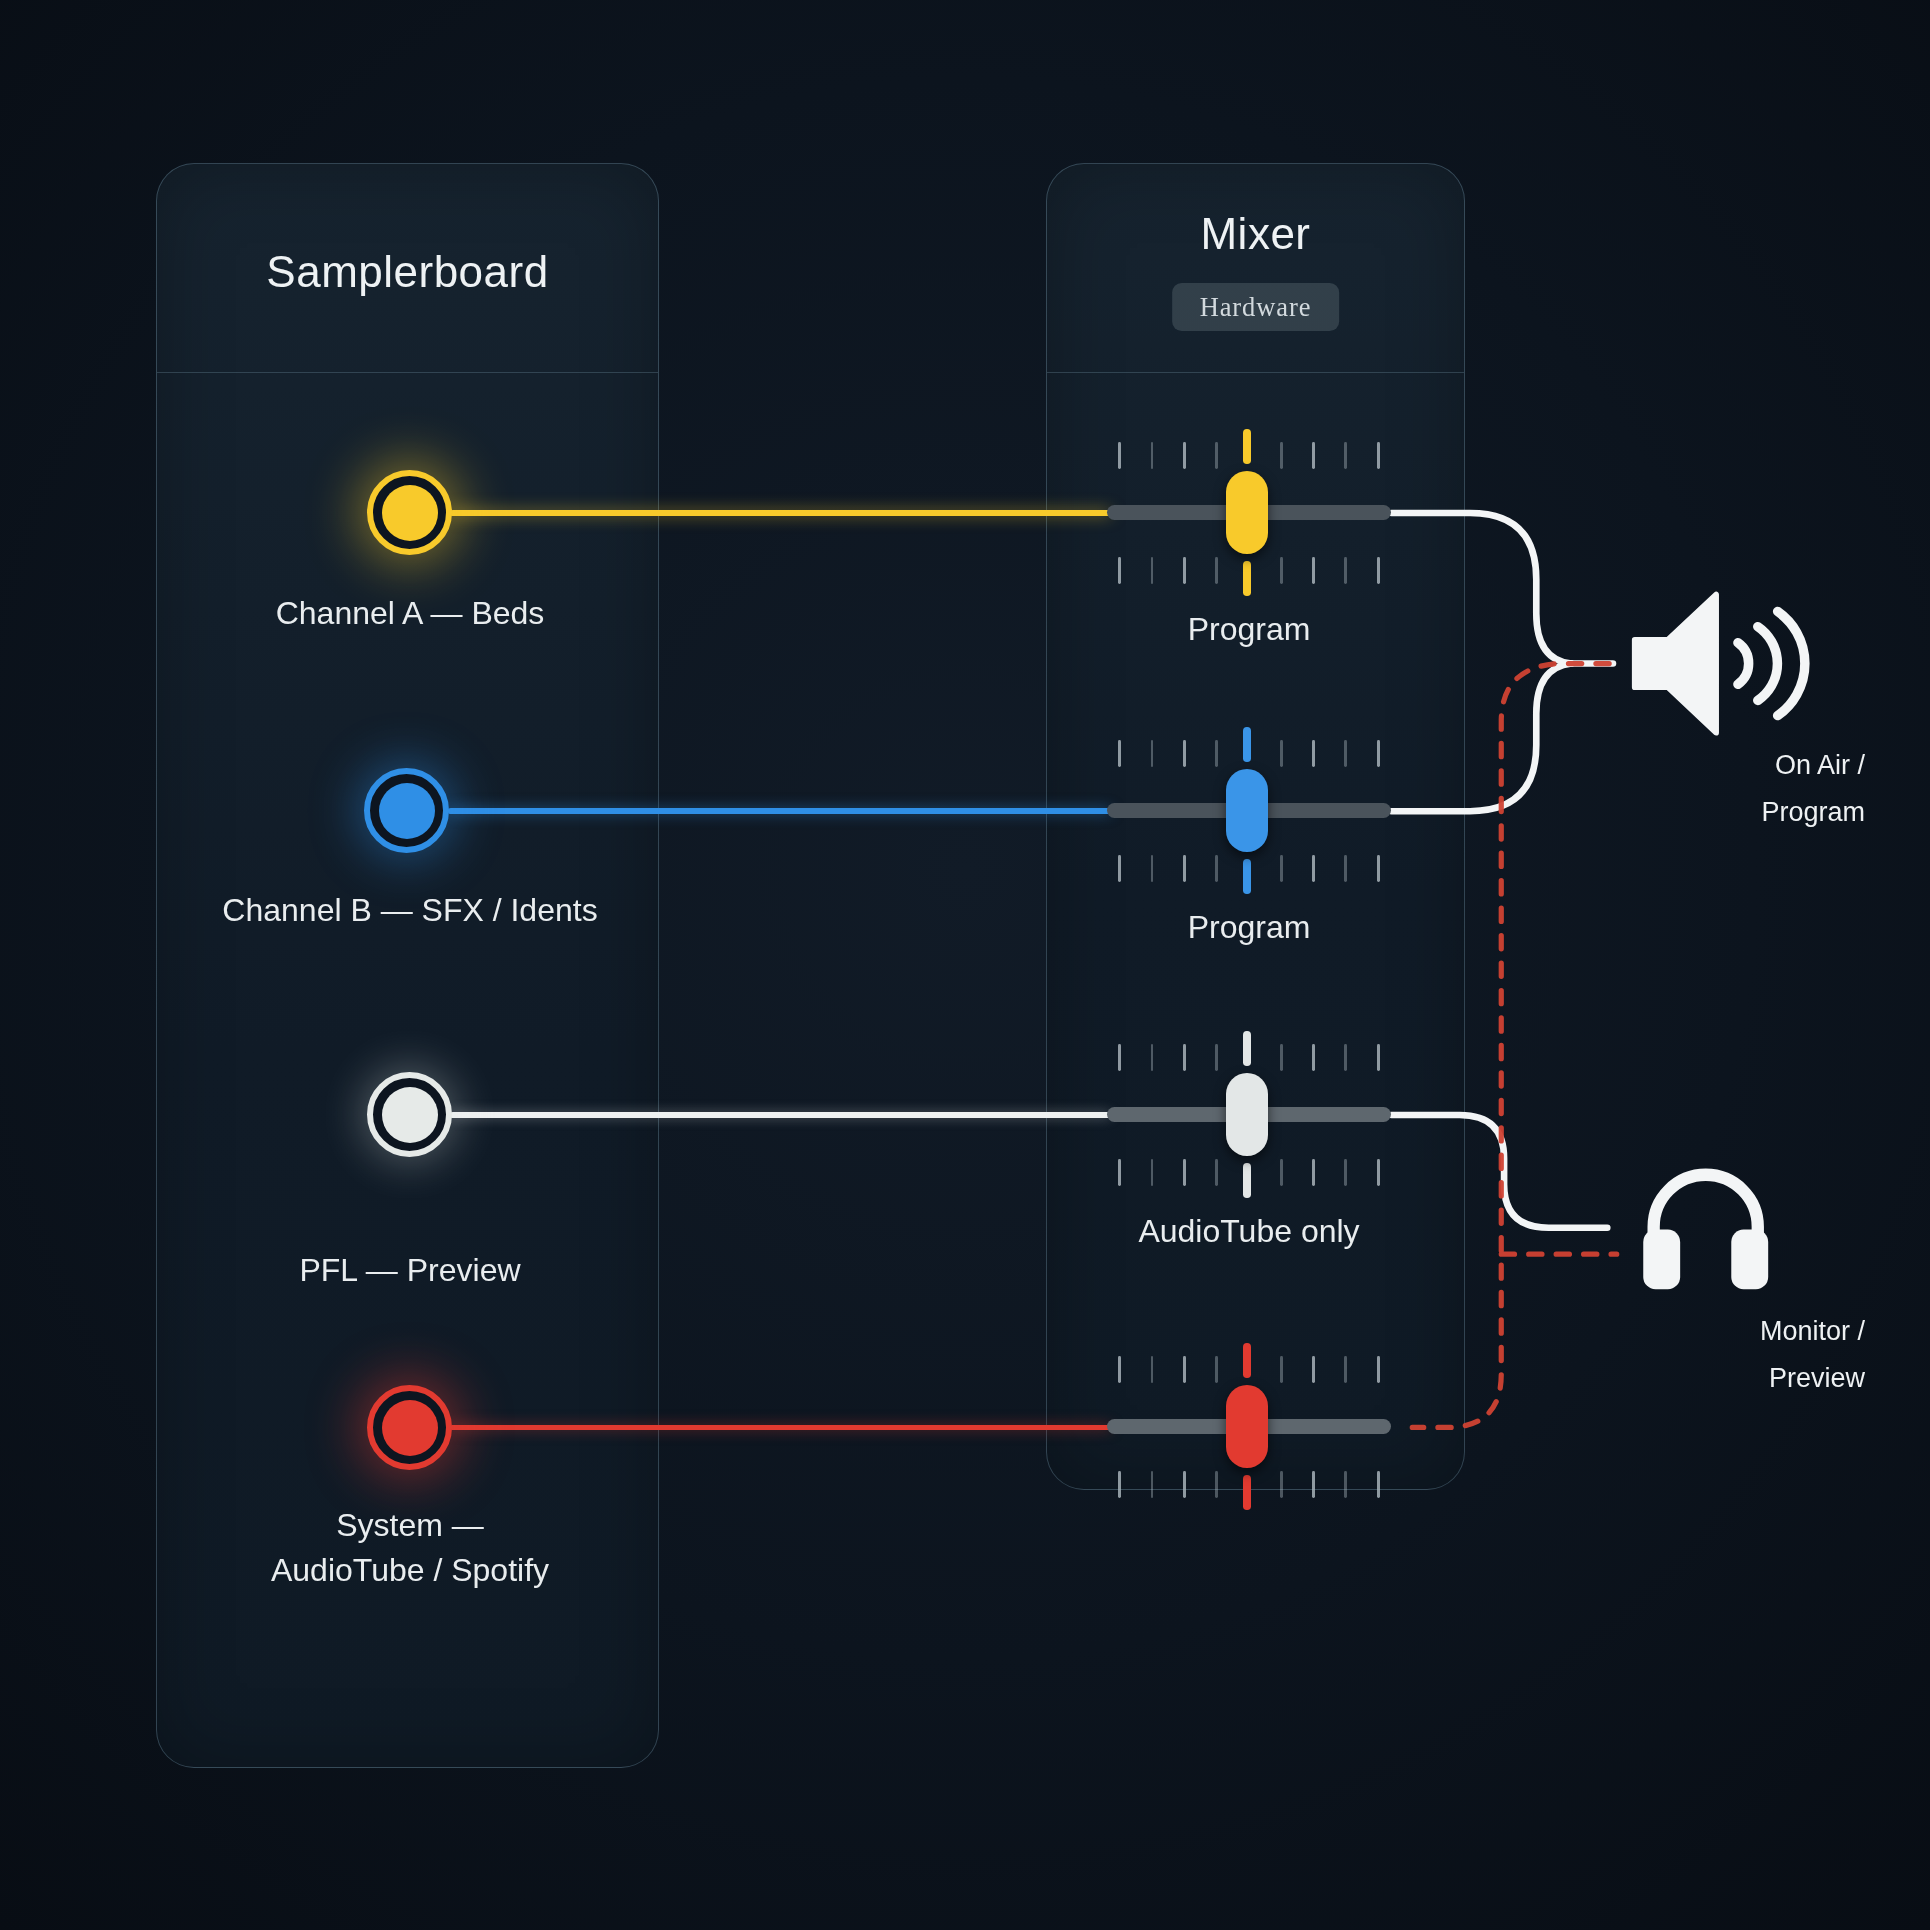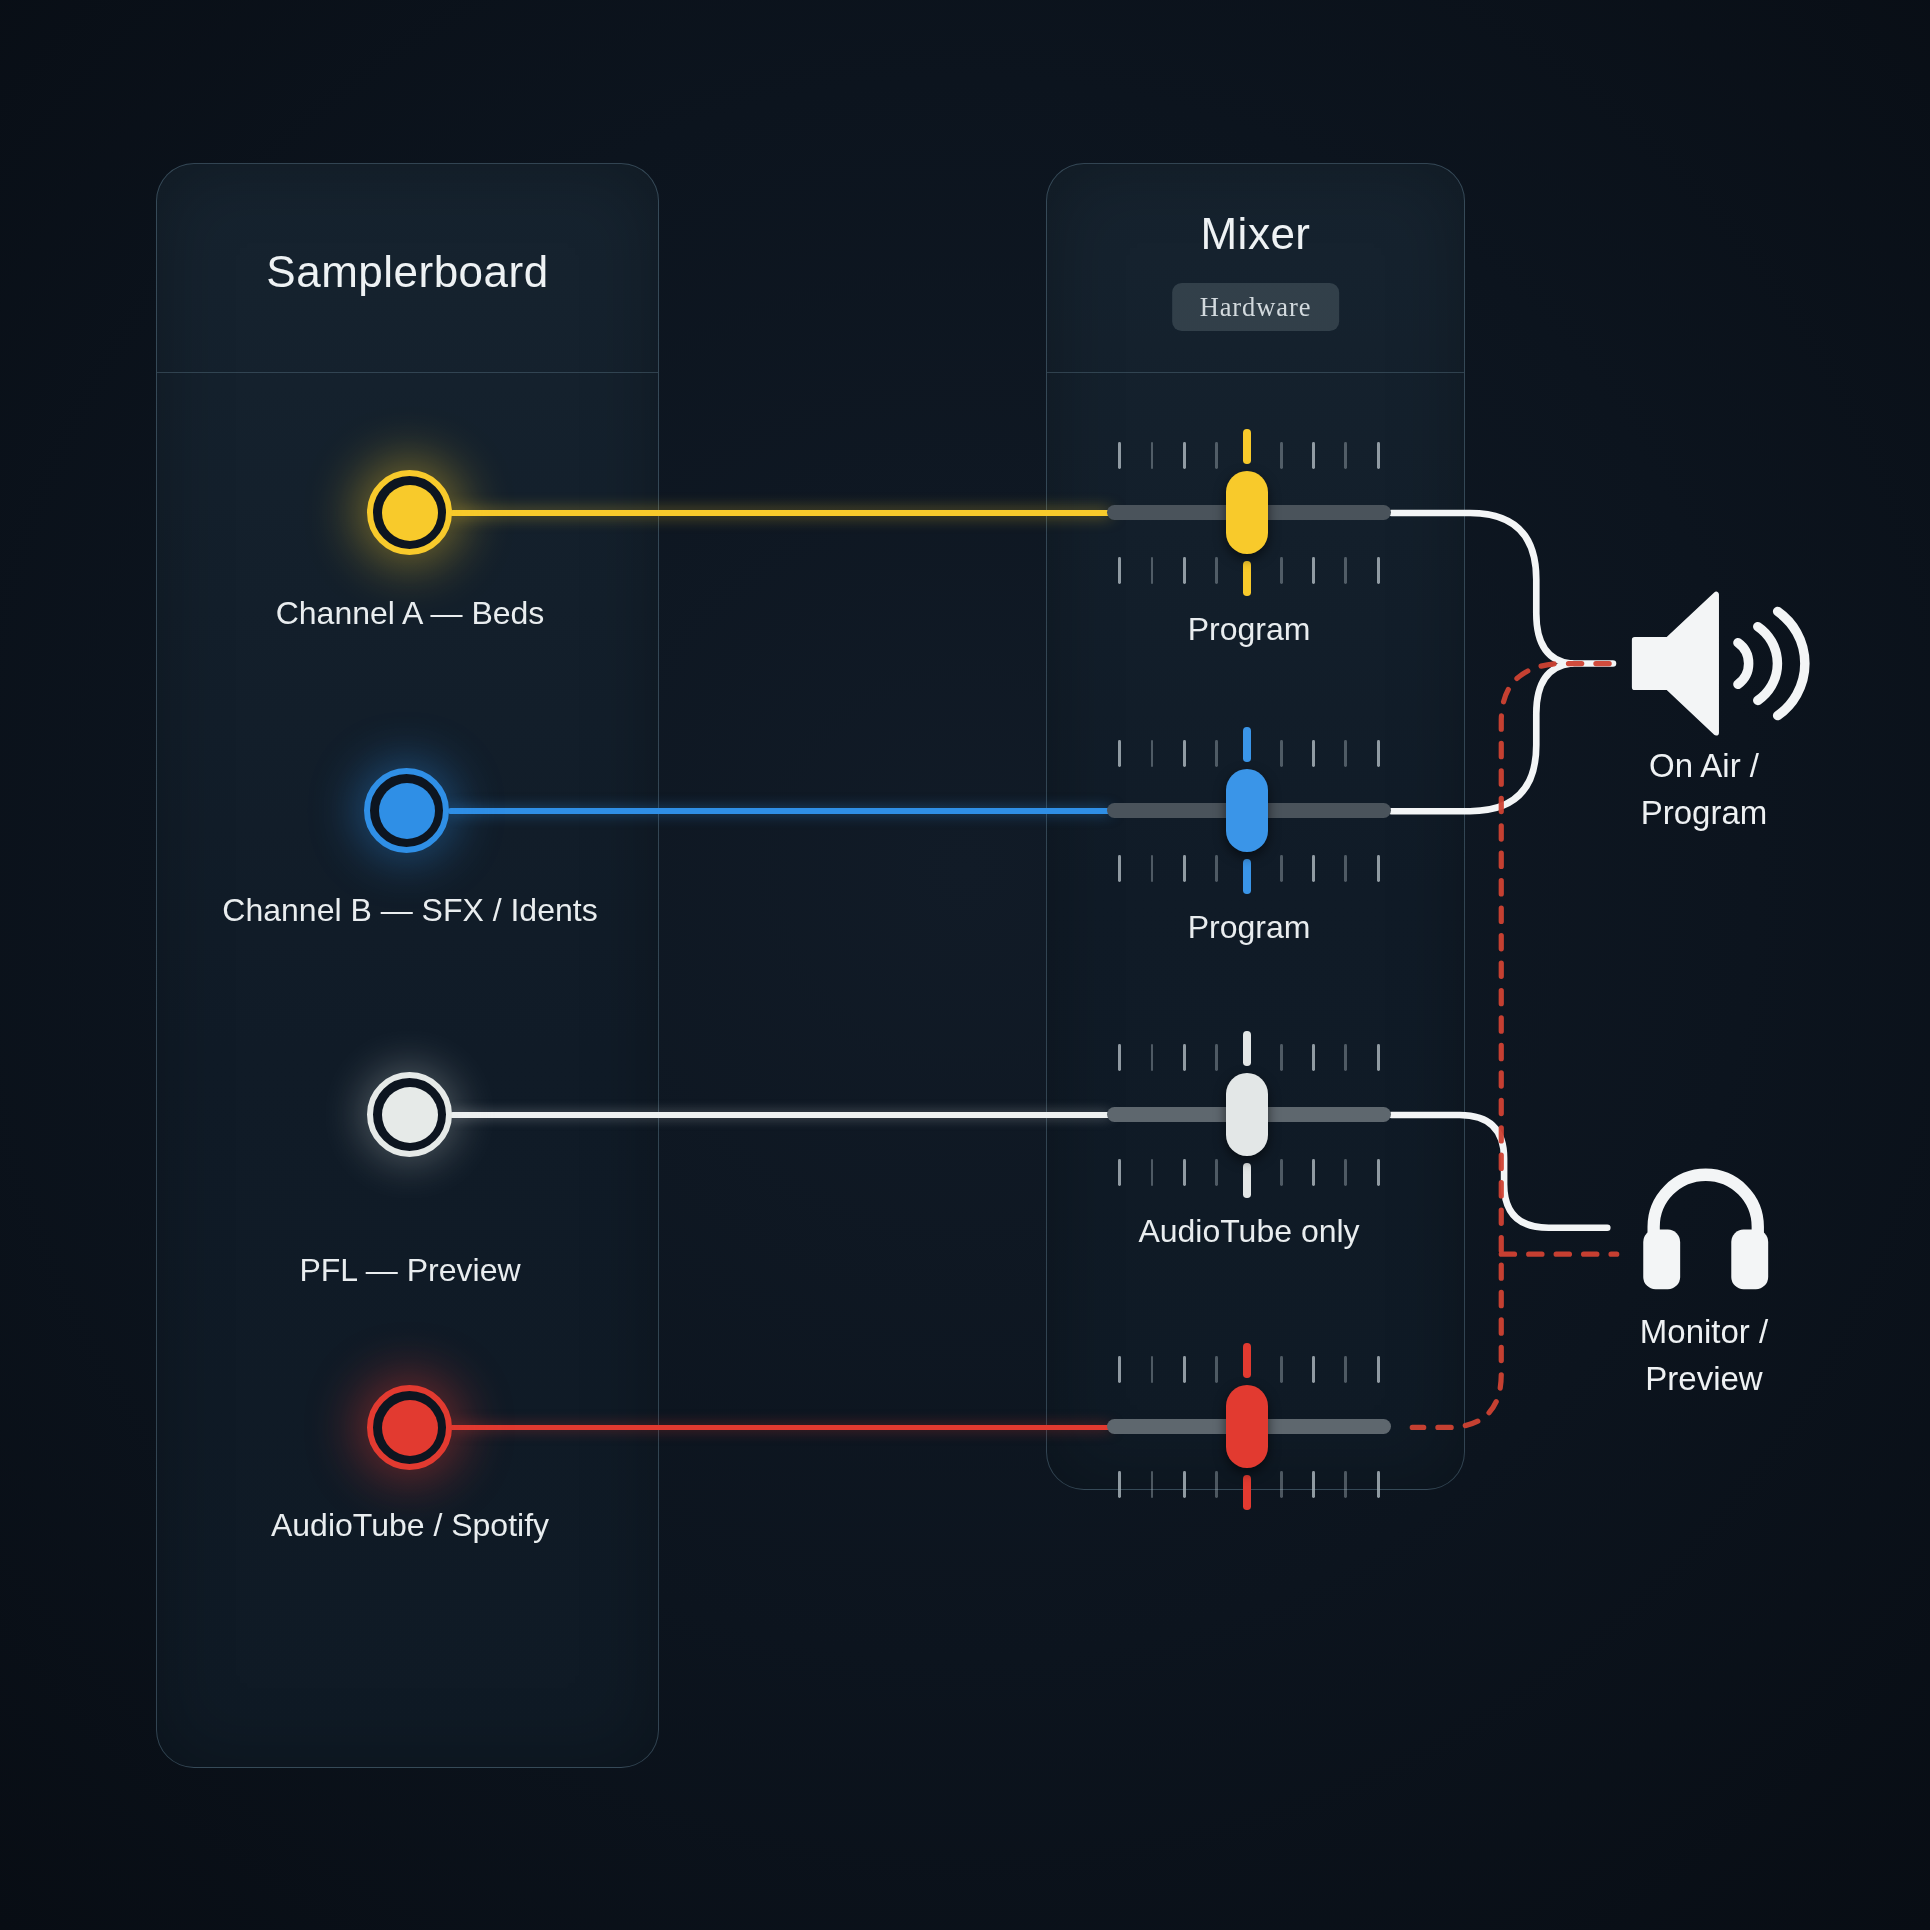--- a/index.html
+++ b/index.html
@@ -78,22 +78,22 @@
     position:absolute; left:119px; top:53px; width:42px; height:83px; border-radius:21px;
     background:var(--c); box-shadow:0 4.7px 11.4px rgba(0,0,0,.55);
   }
   .fader-label {
     position:absolute; top:193px; left:-85px; right:-85px; text-align:center;
     color:#e9edef; font-size:32px;
   }
   
   svg.overlay { position:absolute; inset:0; pointer-events:none; }
   .out-label {
-    position:absolute; left:1543px; width:322px; text-align:center;
-    color:#eef1f3; font-size:33px; line-height:47px;
+    position:absolute; left:1543px; width:322px; text-align:right;
+    color:#eef1f3; font-size:27px; line-height:47px;
   }
   #label-onair   { top:742px; }
   #label-monitor { top:1308px; }
   .out-line { display:block; }
 </style>
 </head>
 <body>
 
 <div class="stage">
 
@@ -153,20 +153,21 @@
 
   <div class="node" id="node-pfl">
     <div class="core"></div>
   </div>
   <div class="ch-label" id="label-pfl">PFL — Preview</div>
 
   <div class="node" id="node-sys">
     <div class="core"></div>
   </div>
   <div class="ch-label" id="label-sys">
+    <span class="out-line">System —</span>
     <span class="out-line">AudioTube / Spotify</span>
   </div>
 
   <div class="fader" id="fader-1">
     <div class="ticks top">
       <span class="tick"></span>
         <span class="tick"></span>
         <span class="tick"></span>
         <span class="tick"></span>
       <span class="tick mid"></span>

